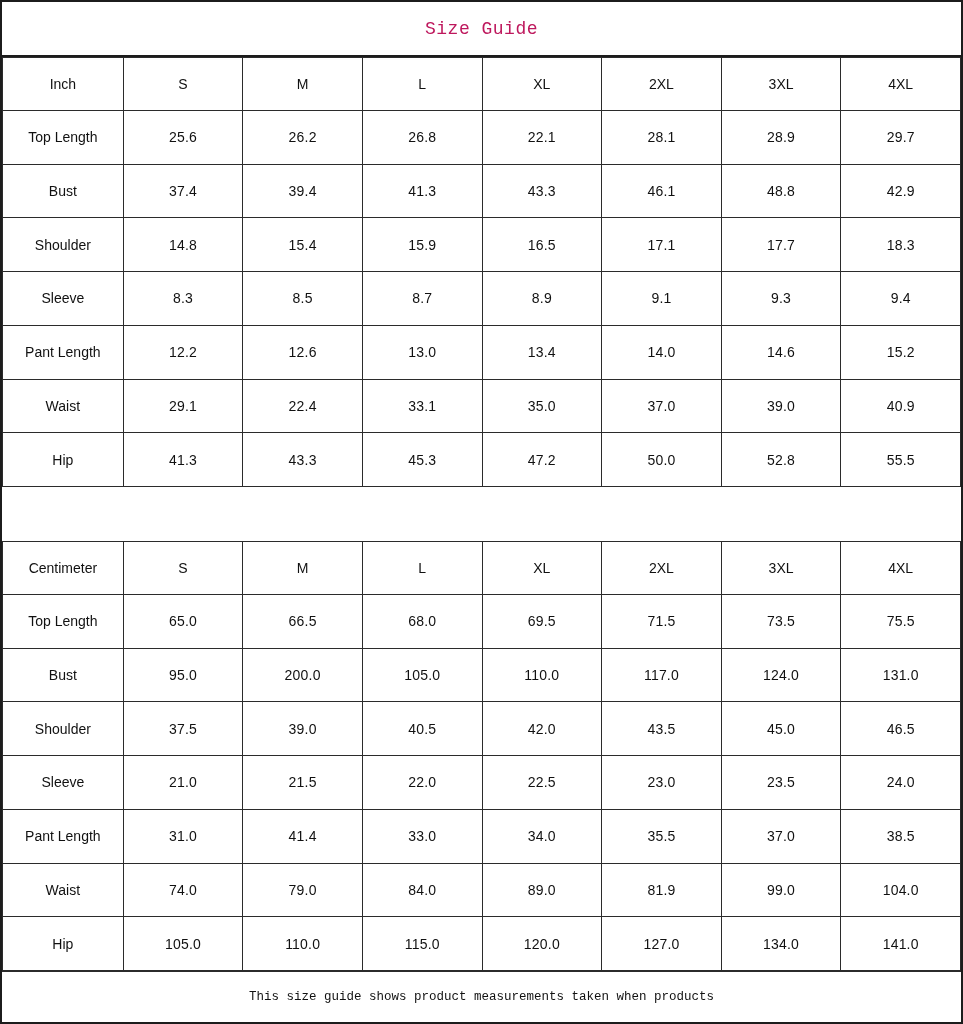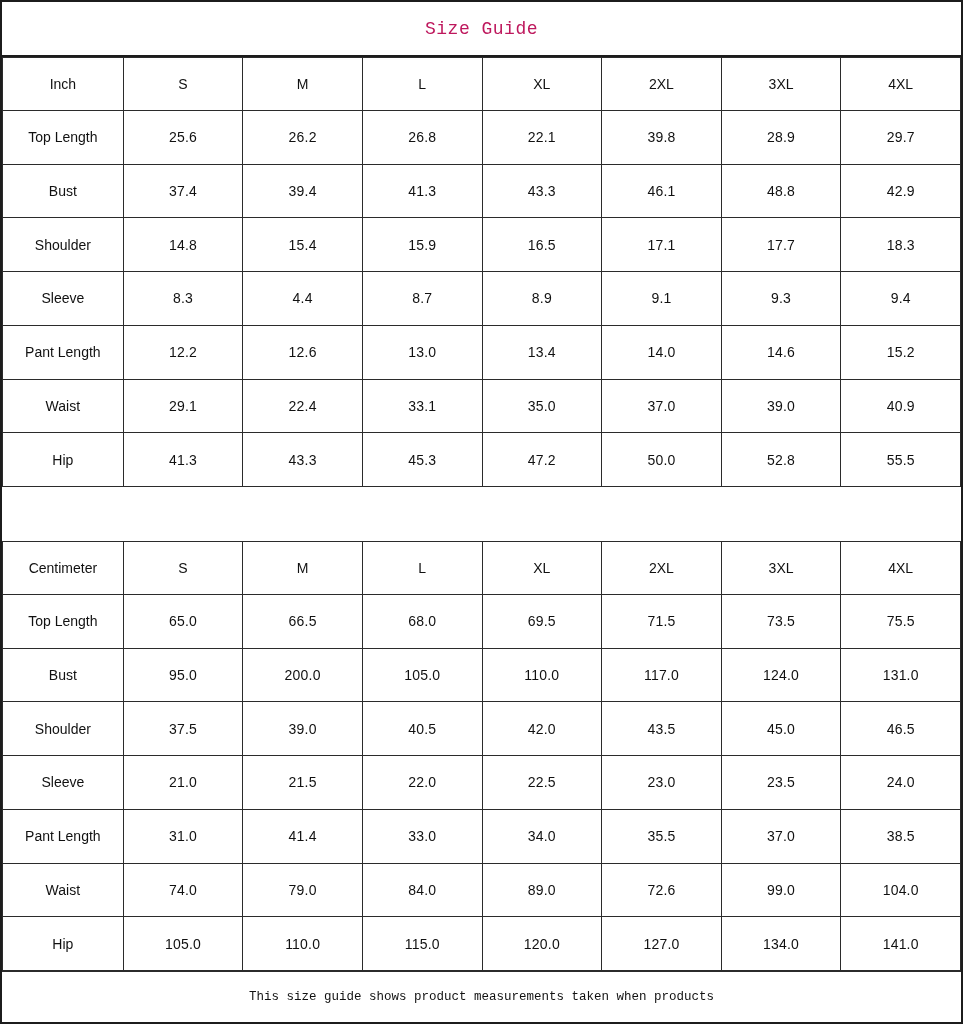--- a/index.html
+++ b/index.html
@@ -99,21 +99,21 @@
         <th>4XL</th>
       </tr>
     </thead>
     <tbody>
         <tr>
           <th>Top Length</th>
           <td>25.6</td>
           <td>26.2</td>
           <td>26.8</td>
           <td>22.1</td>
-          <td>39.8</td>
+          <td>28.1</td>
           <td>28.9</td>
           <td>29.7</td>
         </tr>
         <tr>
           <th>Bust</th>
           <td>37.4</td>
           <td>39.4</td>
           <td>41.3</td>
           <td>43.3</td>
           <td>46.1</td>
@@ -126,21 +126,21 @@
           <td>15.4</td>
           <td>15.9</td>
           <td>16.5</td>
           <td>17.1</td>
           <td>17.7</td>
           <td>18.3</td>
         </tr>
         <tr>
           <th>Sleeve</th>
           <td>8.3</td>
-          <td>4.4</td>
+          <td>8.5</td>
           <td>8.7</td>
           <td>8.9</td>
           <td>9.1</td>
           <td>9.3</td>
           <td>9.4</td>
         </tr>
         <tr>
           <th>Pant Length</th>
           <td>12.2</td>
           <td>12.6</td>
@@ -248,21 +248,21 @@
           <td>35.5</td>
           <td>37.0</td>
           <td>38.5</td>
         </tr>
         <tr>
           <th>Waist</th>
           <td>74.0</td>
           <td>79.0</td>
           <td>84.0</td>
           <td>89.0</td>
-          <td>72.6</td>
+          <td>81.9</td>
           <td>99.0</td>
           <td>104.0</td>
         </tr>
         <tr>
           <th>Hip</th>
           <td>105.0</td>
           <td>110.0</td>
           <td>115.0</td>
           <td>120.0</td>
           <td>127.0</td>

